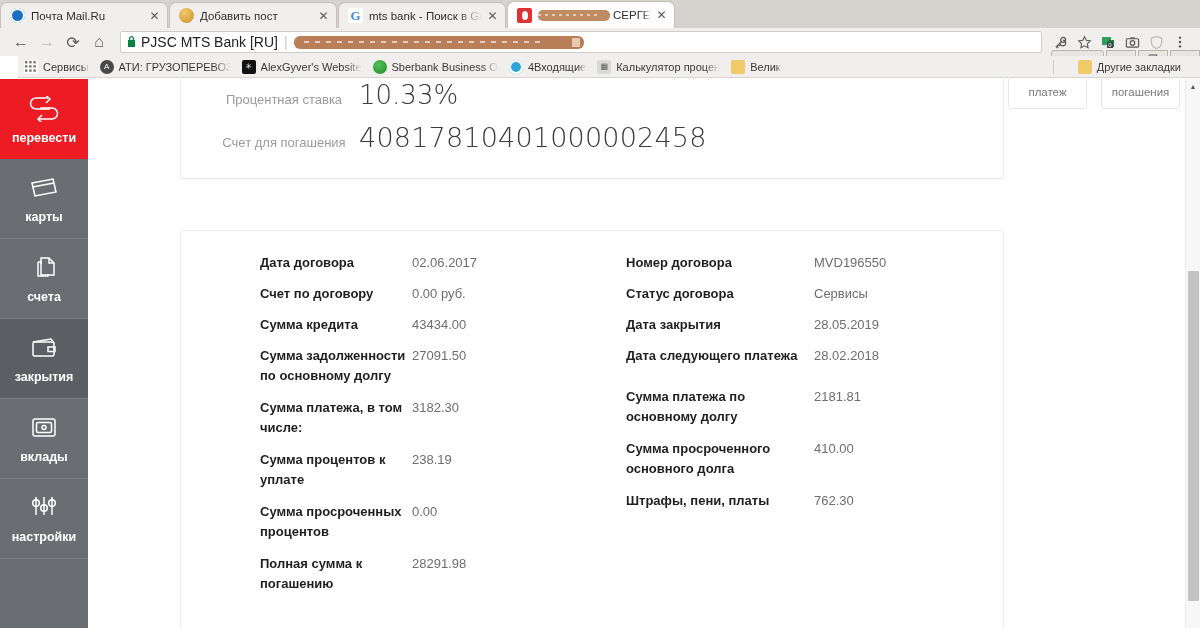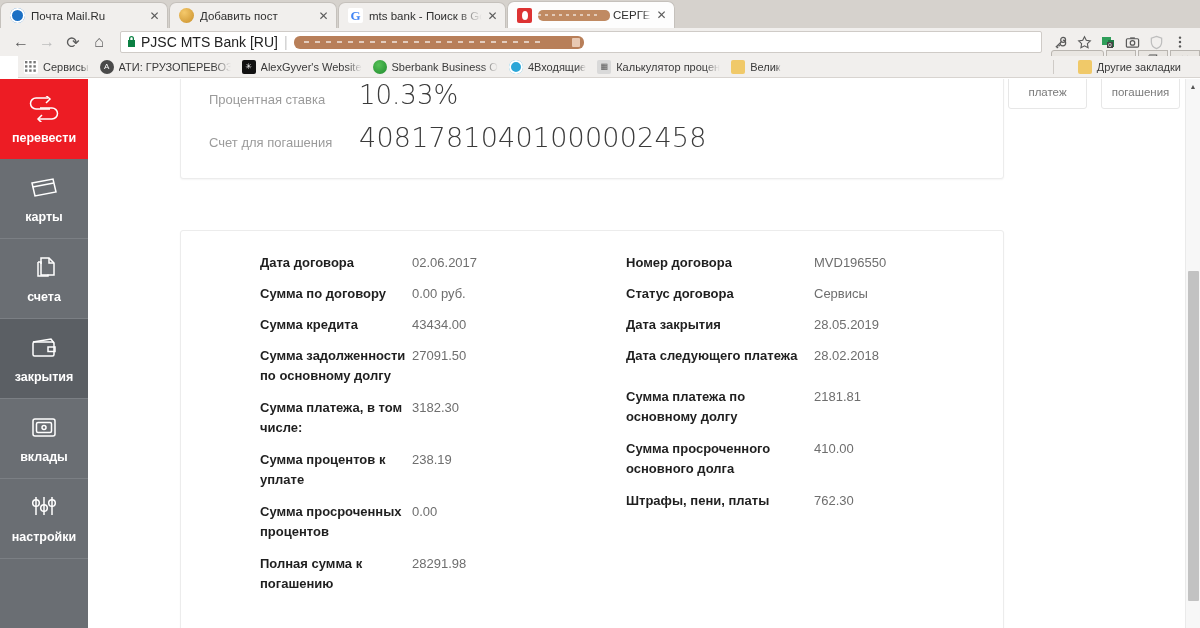--- a/index.html
+++ b/index.html
@@ -151,21 +151,21 @@
     background: #ffffff; padding-left: 0;
   }
   .card {
     position: absolute; background: #fff;
     border: 1px solid #ececec; border-radius: 3px;
     box-shadow: 0 1px 2px rgba(0,0,0,.045);
   }
   .card-top { left: 92px; top: -22px; width: 824px; height: 122px; }
   .card-main { left: 92px; top: 151px; width: 824px; height: 420px; }
 
-  .kv-top { position: absolute; display: flex; align-items: baseline; }
+  .kv-top { position: absolute; display: flex; align-items: baseline; text-align: center; }
   .kv-top .k { color: #9b9b9b; font-size: 13px; width: 150px; }
   .kv-top .v { color: #3b3b3b; font-weight: 300; font-family: "DejaVu Sans", sans-serif; }
   .rate-row { left: 28px; top: 22px; }
   .rate-row .v { font-size: 26px; }
   .acct-row { left: 28px; top: 64px; }
   .acct-row .v { font-size: 27px; letter-spacing: 0.2px; }
 
   .act-btns { position: absolute; right: 20px; top: -30px; display: flex; gap: 14px; }
   .act-btn {
     width: 79px; height: 60px; border: 1px solid #e7e7e7; border-radius: 3px;
@@ -464,21 +464,21 @@
 
       <section class="card card-main">
         <div class="grid">
 
           <div class="col col-left">
             <div class="row">
               <span class="label">Дата договора</span>
               <span class="value">02.06.2017</span>
             </div>
             <div class="row">
-              <span class="label">Сумма по договору</span>
+              <span class="label">Счет по договору</span>
               <span class="value">0.00 руб.</span>
             </div>
             <div class="row">
               <span class="label">Сумма кредита</span>
               <span class="value">43434.00</span>
             </div>
             <div class="row tall">
               <span class="label">Сумма задолженности по основному долгу</span>
               <span class="value">27091.50</span>
             </div>

